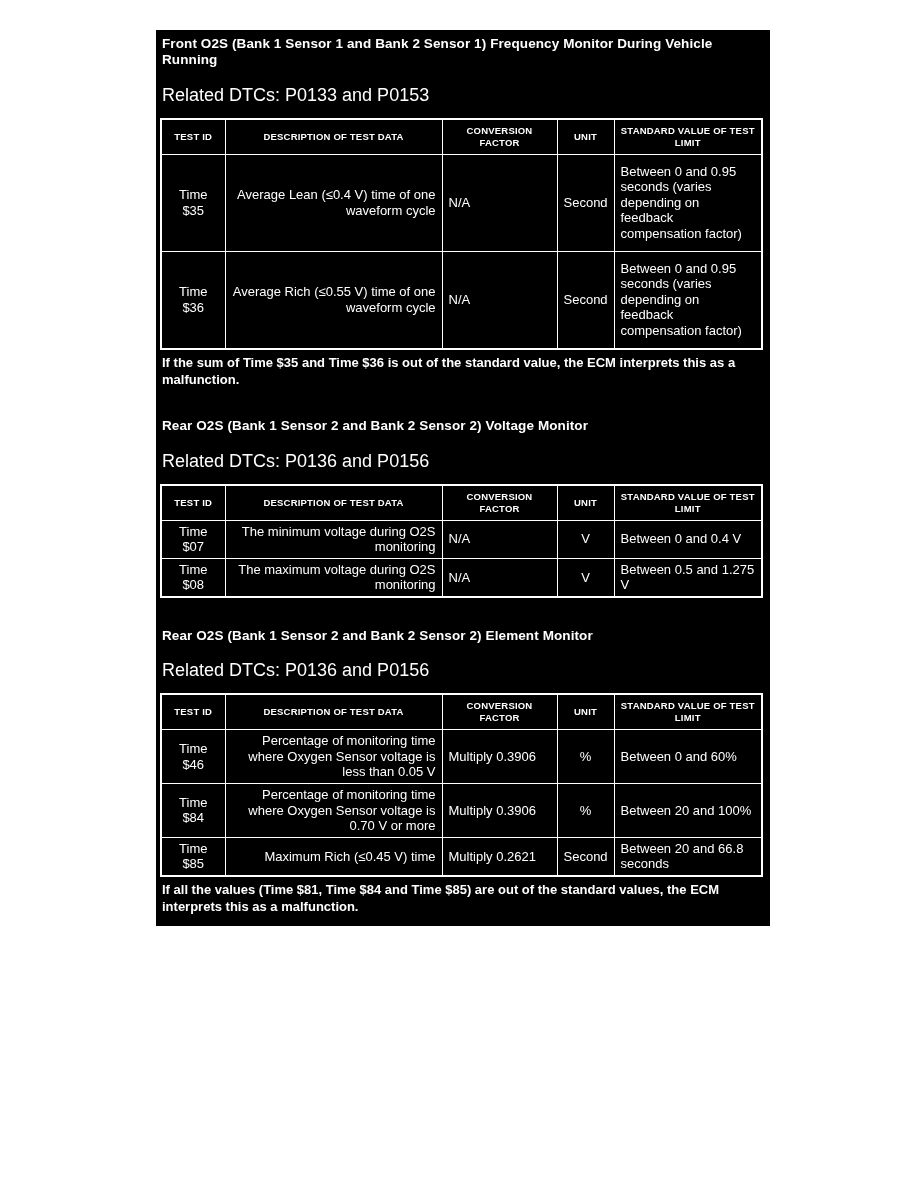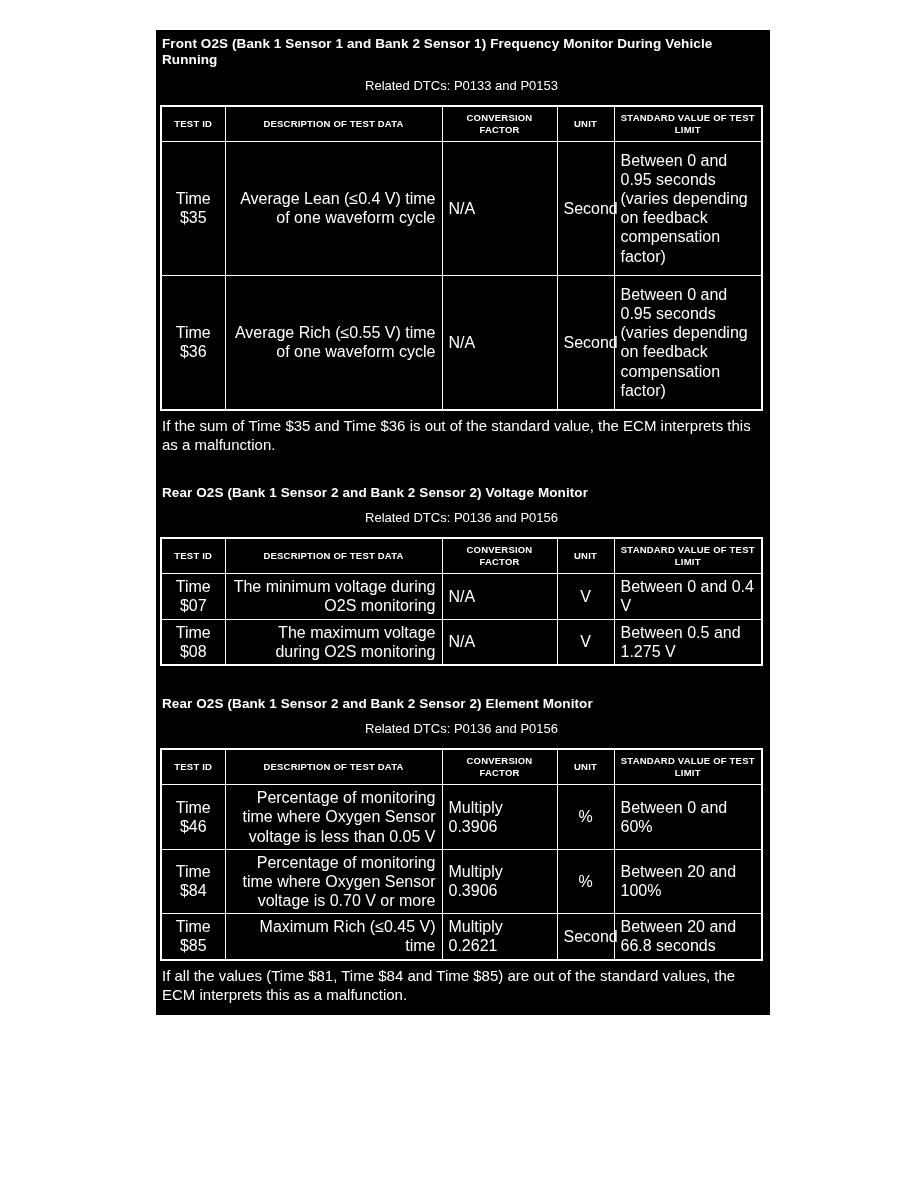--- a/index.html
+++ b/index.html
@@ -19,24 +19,23 @@
     padding: 4px 7px 10px 4px;
   }
   .sec-title {
     font-size: 13.5px;
     font-weight: bold;
     line-height: 1.22;
     margin: 2px 2px 3px 2px;
     letter-spacing: 0.1px;
   }
   .sec-subtitle {
-    font-size: 13px;
+    font-size: 18px;
     font-weight: normal;
-    margin: 9px 2px 12px 2px;
-    text-align: center;
+    margin: 16px 2px 12px 2px;
   }
   .sec-gap { margin-top: 30px; }
   table.spec-table {
     border-collapse: collapse;
     width: 601px;
     background: #000000;
     color: #ffffff;
     border: 2px solid #ffffff;
     table-layout: fixed;
   }
@@ -46,39 +45,40 @@
   }
   table.spec-table th {
     font-size: 9.5px;
     font-weight: bold;
     text-align: center;
     padding: 5px 3px;
     line-height: 1.25;
     letter-spacing: 0.2px;
   }
   table.spec-table td {
-    font-size: 16px;
+    font-size: 13px;
     line-height: 1.2;
     padding: 3px 6px;
   }
   .col-testid { width: 64px; }
   .col-desc   { width: 217px; }
   .col-conv   { width: 115px; }
   .col-unit   { width: 57px; }
   .col-std    { width: 148px; }
   td.c-testid { text-align: center; }
   td.c-desc   { text-align: right; }
   td.c-conv   { text-align: left; }
   td.c-unit   { text-align: center; }
   td.c-std    { text-align: left; padding-left: 4px; padding-right: 3px; }
   tr.tall td  { padding-top: 9px; padding-bottom: 9px; }
   .sec-note {
-    font-size: 15px;
+    font-size: 13px;
     line-height: 1.3;
     margin: 5px 2px 0 2px;
+    font-weight: bold;
   }
 </style>
 </head>
 <body>
 
 <div class="doc-panel">
 
   <section>
     <h2 class="sec-title">Front O2S (Bank 1 Sensor 1 and Bank 2 Sensor 1) Frequency Monitor During Vehicle Running</h2>
     <p class="sec-subtitle">Related DTCs: P0133 and P0153</p>

